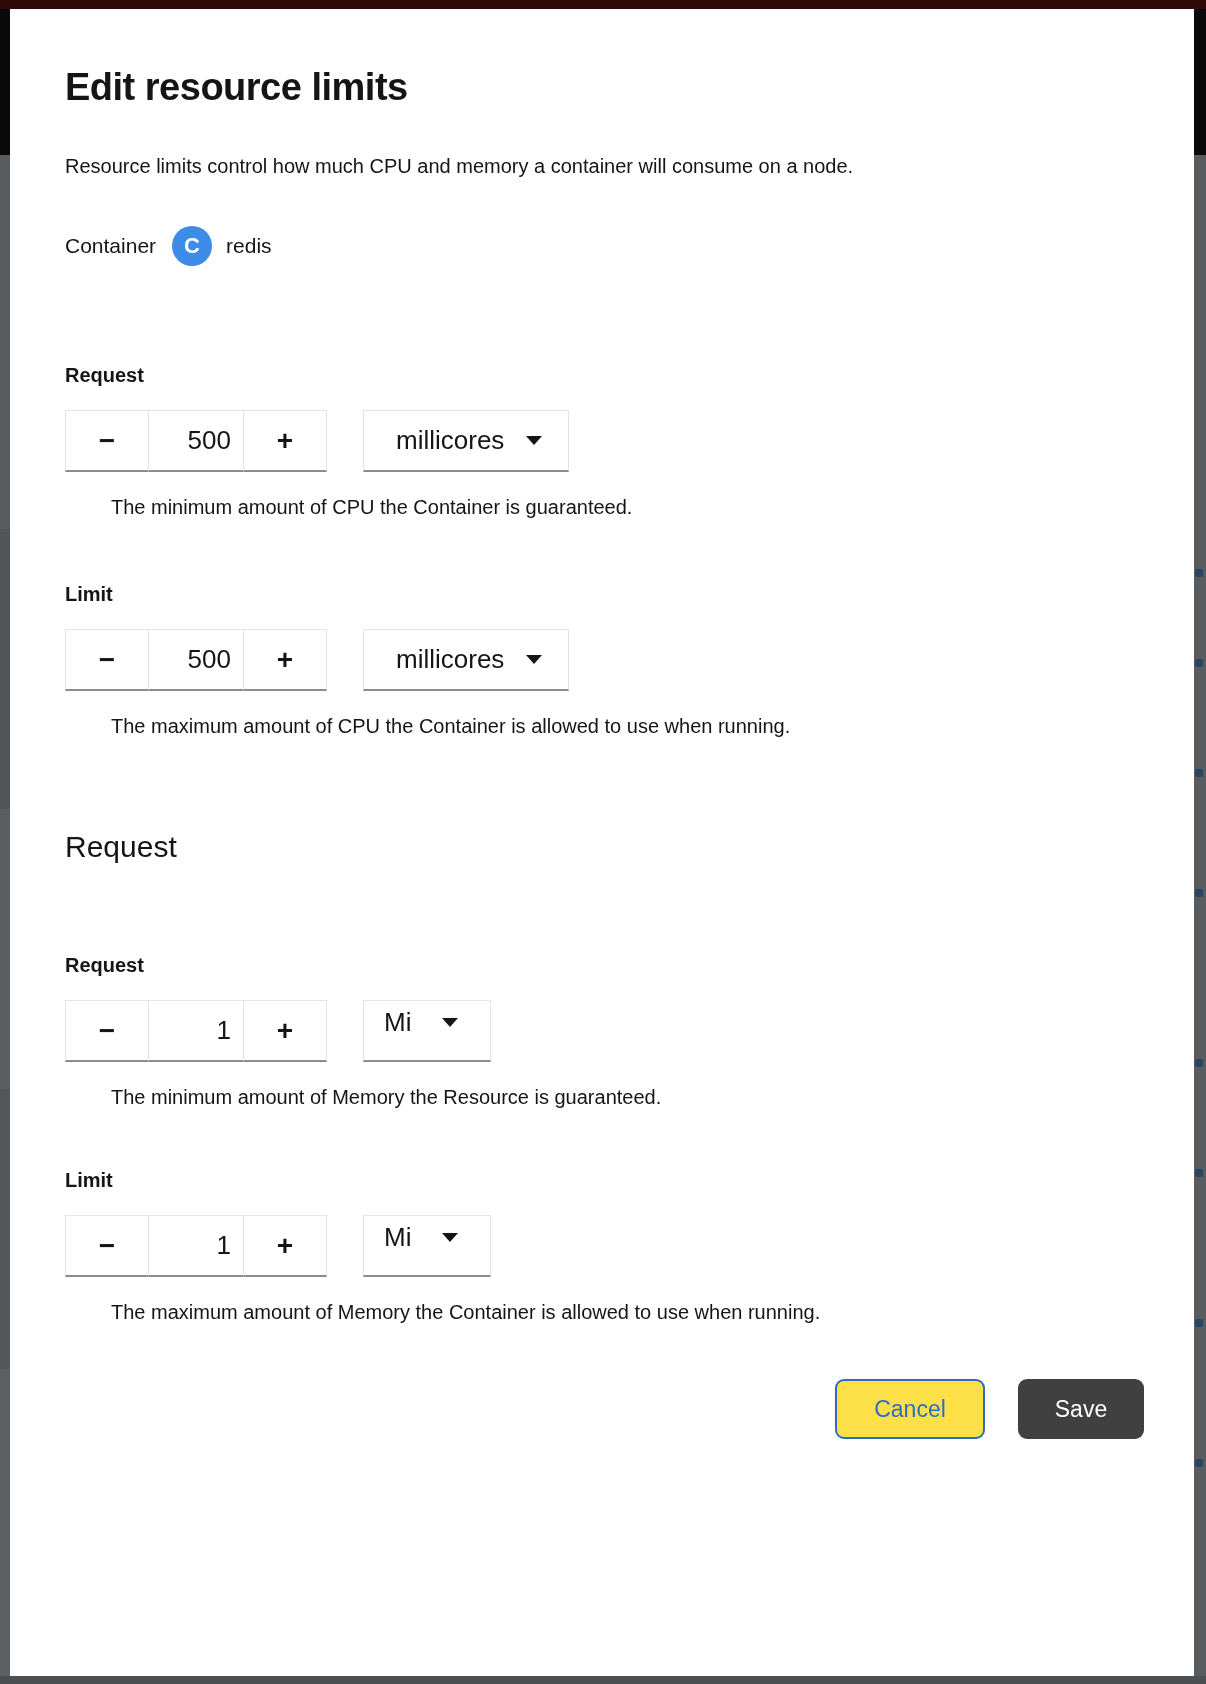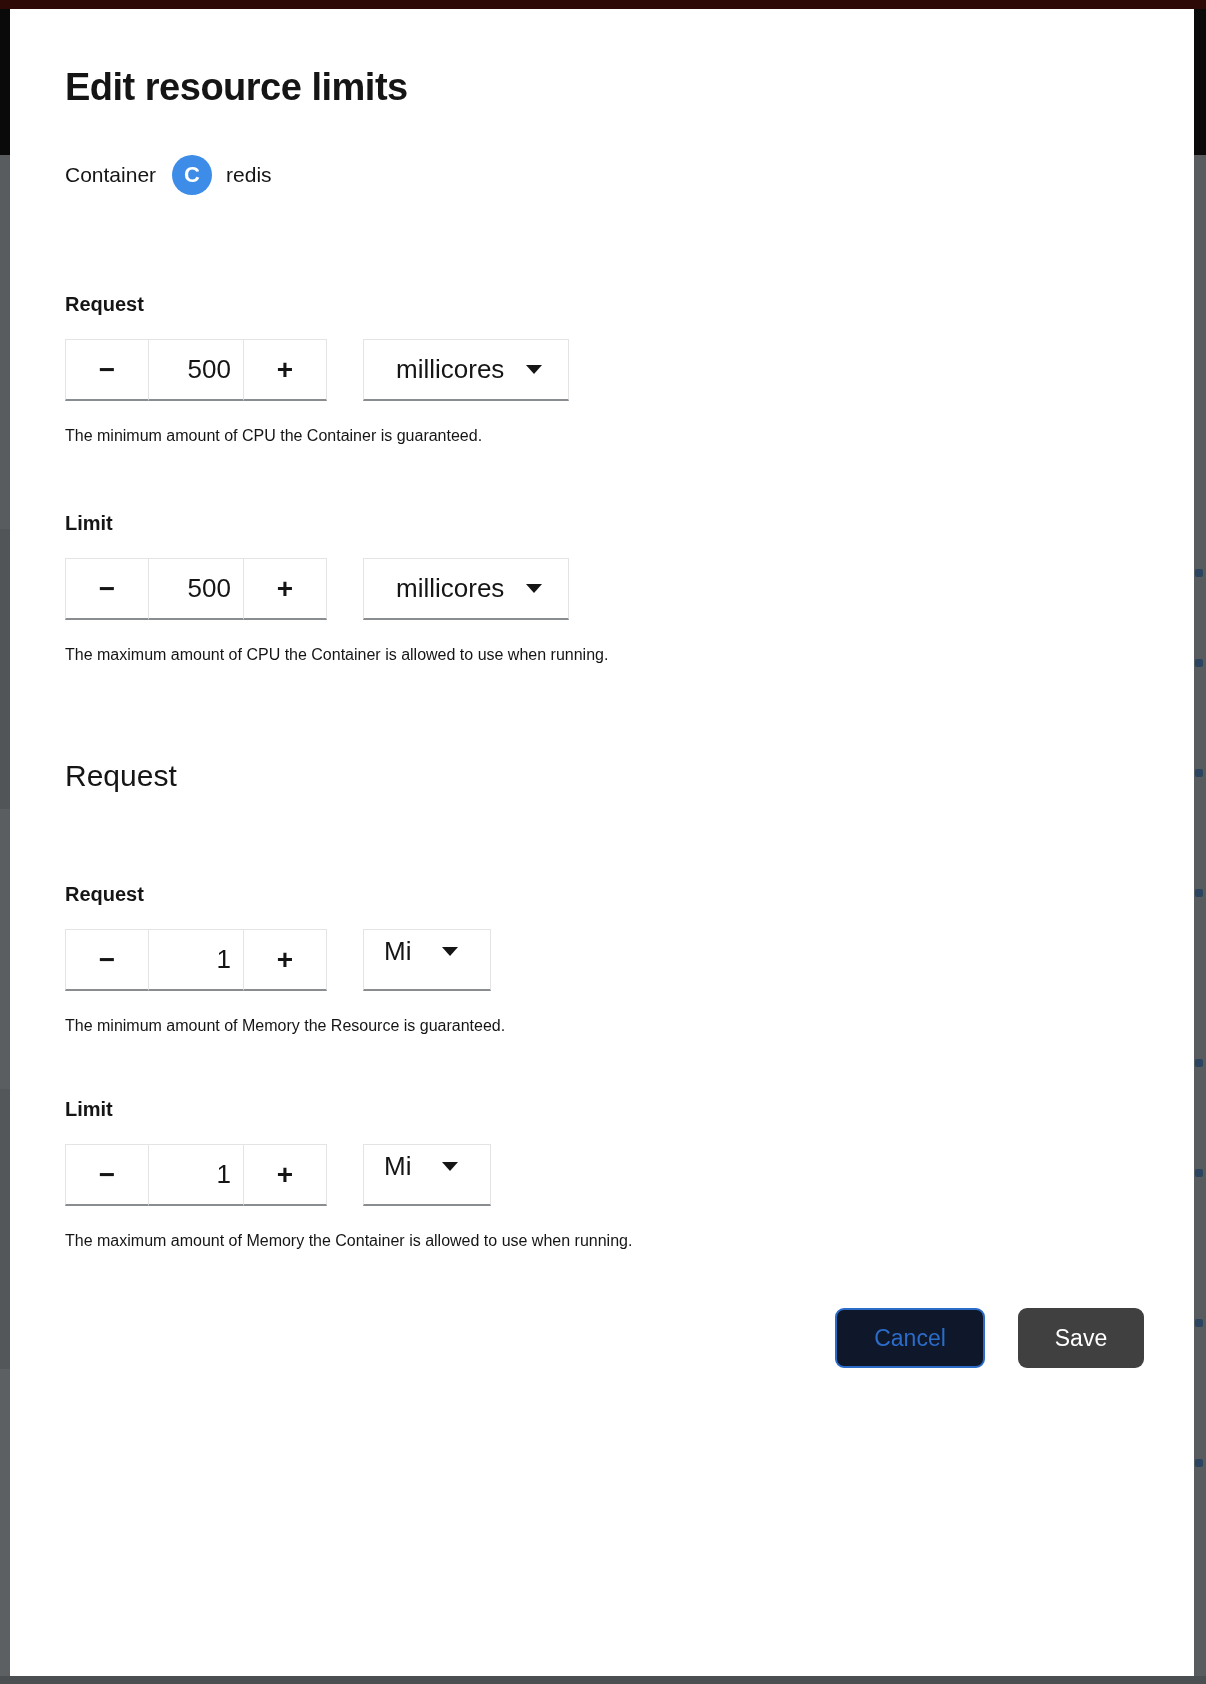--- a/index.html
+++ b/index.html
@@ -83,28 +83,28 @@
     display:flex; align-items:center; justify-content:space-between;
     font-size:26px; color:#151515;text-align:right;
   }
   .unit-lg { width:206px; padding:0 26px 0 32px; }
   .unit-sm { width:128px; padding:0 32px 16px 20px; }
   .caret-down {
     width:0; height:0;
     border-left:8px solid transparent; border-right:8px solid transparent;
     border-top:9px solid #151515;
   }
-  .helper { margin-top:21px; font-size:16px; line-height:28px; }
+  .helper { margin-top:21px; font-size:20px; line-height:28px;margin-left:46px; }
   
   .footer { margin-top:53px; display:flex; justify-content:flex-end; align-items:center; gap:33px; }
   .btn {
     height:60px; border-radius:9px; font-family:inherit;
     font-size:23px; cursor:pointer; display:flex; align-items:center; justify-content:center;
   }
-  .btn-cancel { width:150px; background:#0f172a; border:2px solid #2b6cc8; color:#2b6cc8; }
+  .btn-cancel { width:150px; background:#fde047; border:2px solid #2b6cc8; color:#2b6cc8; }
   .btn-save   { width:126px; border:none; color:#fff; }
 </style>
 </head>
 <body>
 
 <div class="frame-top" style="background: rgb(45, 10, 6);"></div>
 <div class="frame-left"></div>
 <div class="frame-right">
   <span class="mark" style="top:560px"></span>
     <span class="mark" style="top:650px"></span>
@@ -114,20 +114,21 @@
     <span class="mark" style="top:1160px"></span>
   <span class="mark" style="top:1310px"></span>
     <span class="mark" style="top:1450px"></span>
 </div>
 <div class="frame-bottom"></div>
 
 <div class="modal">
 
   <h1 class="modal-title">Edit resource limits</h1>
 
+  <p class="modal-desc">Resource limits control how much CPU and memory a container will consume on a node.</p>
 
   <div class="container-row">
     <span class="container-label">Container</span>
     <span class="badge" style="background: rgb(60, 140, 232);">C</span>
     <span class="container-name">redis</span>
   </div>
 
 
   <div class="field-label ml-a">Request</div>
   <div class="spin-row">

